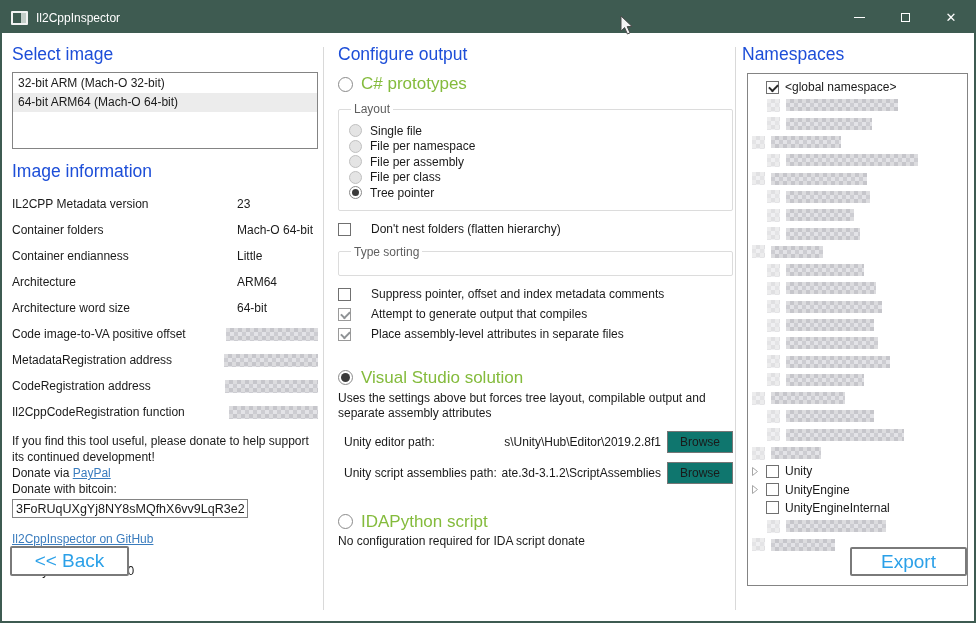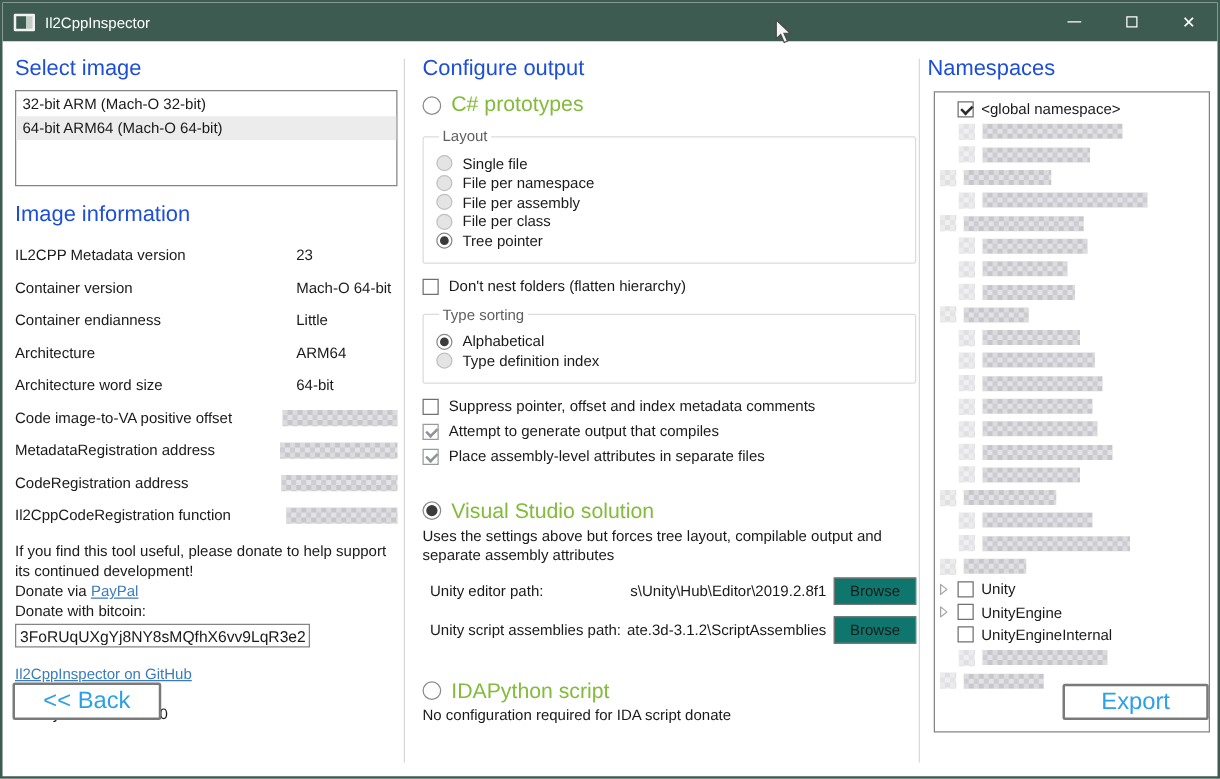--- a/index.html
+++ b/index.html
@@ -54,21 +54,21 @@
   .col-mid { position:absolute; left:336px; top:42px; width:395px; }
   .radio-header { display:flex; align-items:center; gap:8px; margin-top:9px; }
   .radio { width:13px; height:13px; border-radius:50%; border:1px solid #8a8a8a; background:#fff; flex:none;
     position:relative; }
   .radio-lg { width:15px; height:15px; }
   .selected > .radio::after { content:""; position:absolute; inset:2px; border-radius:50%; background:#3b3b3b; }
   .opt { display:flex; align-items:center; gap:8px; height:15.5px; }
   .opt.disabled .radio { background:#e4e4e4; border-color:#c0c0c0; }
   fieldset.grp { border:1px solid #dcdcdc; border-radius:2px; padding:7px 10px 9px 10px; margin-top:8px; }
   fieldset.grp legend { color:#5f5f5f; padding:0 3px; margin-left:2px; font-size:12px; }
-  .chk-row { display:flex; align-items:center; gap:8px; margin-top:11px; height:15px; }
+  .chk-row { display:flex; align-items:center; gap:20px; margin-top:11px; height:15px; }
   .chk-row.tight { margin-top:5px; }
   .checkbox { width:13px; height:13px; border:1px solid #707070; background:#fff; flex:none; position:relative; }
   .checked > .checkbox::after { content:""; position:absolute; left:2px; top:2px; width:7px; height:4px;
     border-left:2px solid #8f9396; border-bottom:2px solid #8f9396; transform:rotate(-45deg); }
   .checked > .checkbox { border-color:#9a9a9a; }
   .vs-desc { margin-top:3px; line-height:15.5px; width:380px; }
   .path-row { display:flex; align-items:center; margin-top:9px; padding-left:6px; }
   .path-row .p-label { width:156px; }
   .path-row .p-value { flex:1; overflow:hidden; white-space:nowrap; direction:rtl; text-align:right; padding-right:6px; }
   .browse-btn { width:66px; height:22px; background:#0f766e; border:1px solid #767676; font-size:12px;
@@ -138,21 +138,21 @@
     <div class="col-header" style="margin-top:12px">Image information</div>
 
     <div class="info-table">
 
     <div class="info-row">
         <span class="i-label">IL2CPP Metadata version</span>
         <span class="i-value">23</span>
 
       </div>
         <div class="info-row">
-        <span class="i-label">Container version</span>
+        <span class="i-label">Container folders</span>
         <span class="i-value">Mach-O 64-bit</span>
 
       </div>
         <div class="info-row">
         <span class="i-label">Container endianness</span>
         <span class="i-value">Little</span>
 
       </div>
         <div class="info-row">
         <span class="i-label">Architecture</span>
@@ -236,31 +236,20 @@
         </div>
     </fieldset>
 
     <div class="chk-row">
       <span class="checkbox"></span>
       <span>Don't nest folders (flatten hierarchy)</span>
     </div>
 
     <fieldset class="grp">
       <legend>Type sorting</legend>
-      <div>
-
-      <div class="opt selected">
-          <span class="radio"></span>
-          <span>Alphabetical</span>
-        </div>
-          <div class="opt disabled">
-          <span class="radio"></span>
-          <span>Type definition index</span>
-        </div>
-        </div>
     </fieldset>
 
     <div class="chk-row">
       <span class="checkbox"></span>
       <span>Suppress pointer, offset and index metadata comments</span>
     </div>
     <div class="chk-row tight checked">
       <span class="checkbox"></span>
       <span>Attempt to generate output that compiles</span>
     </div>

